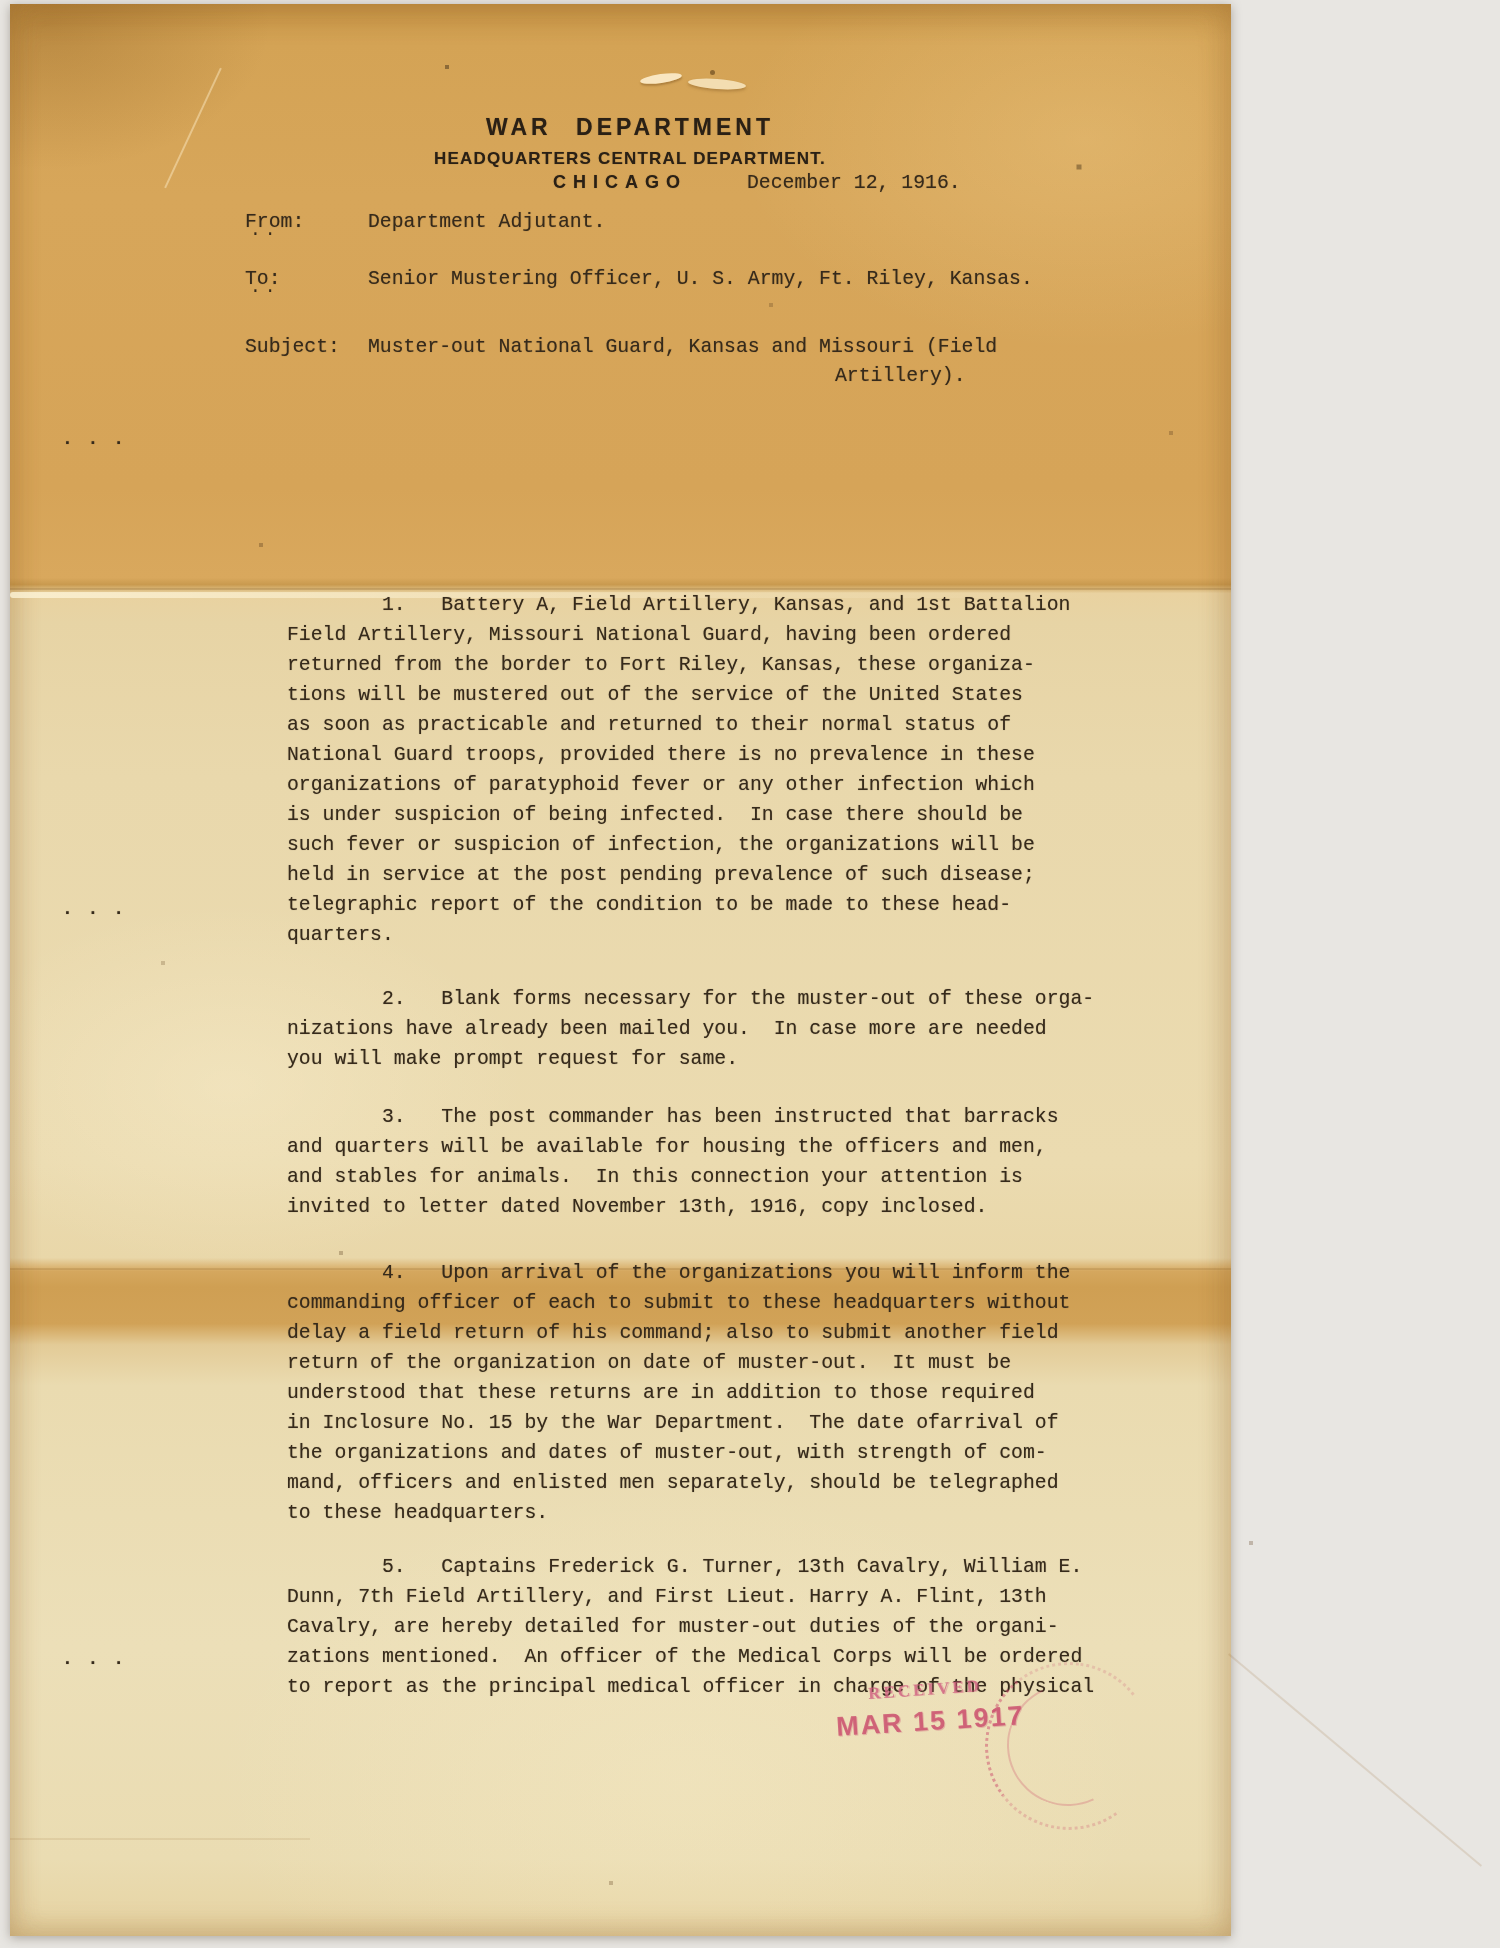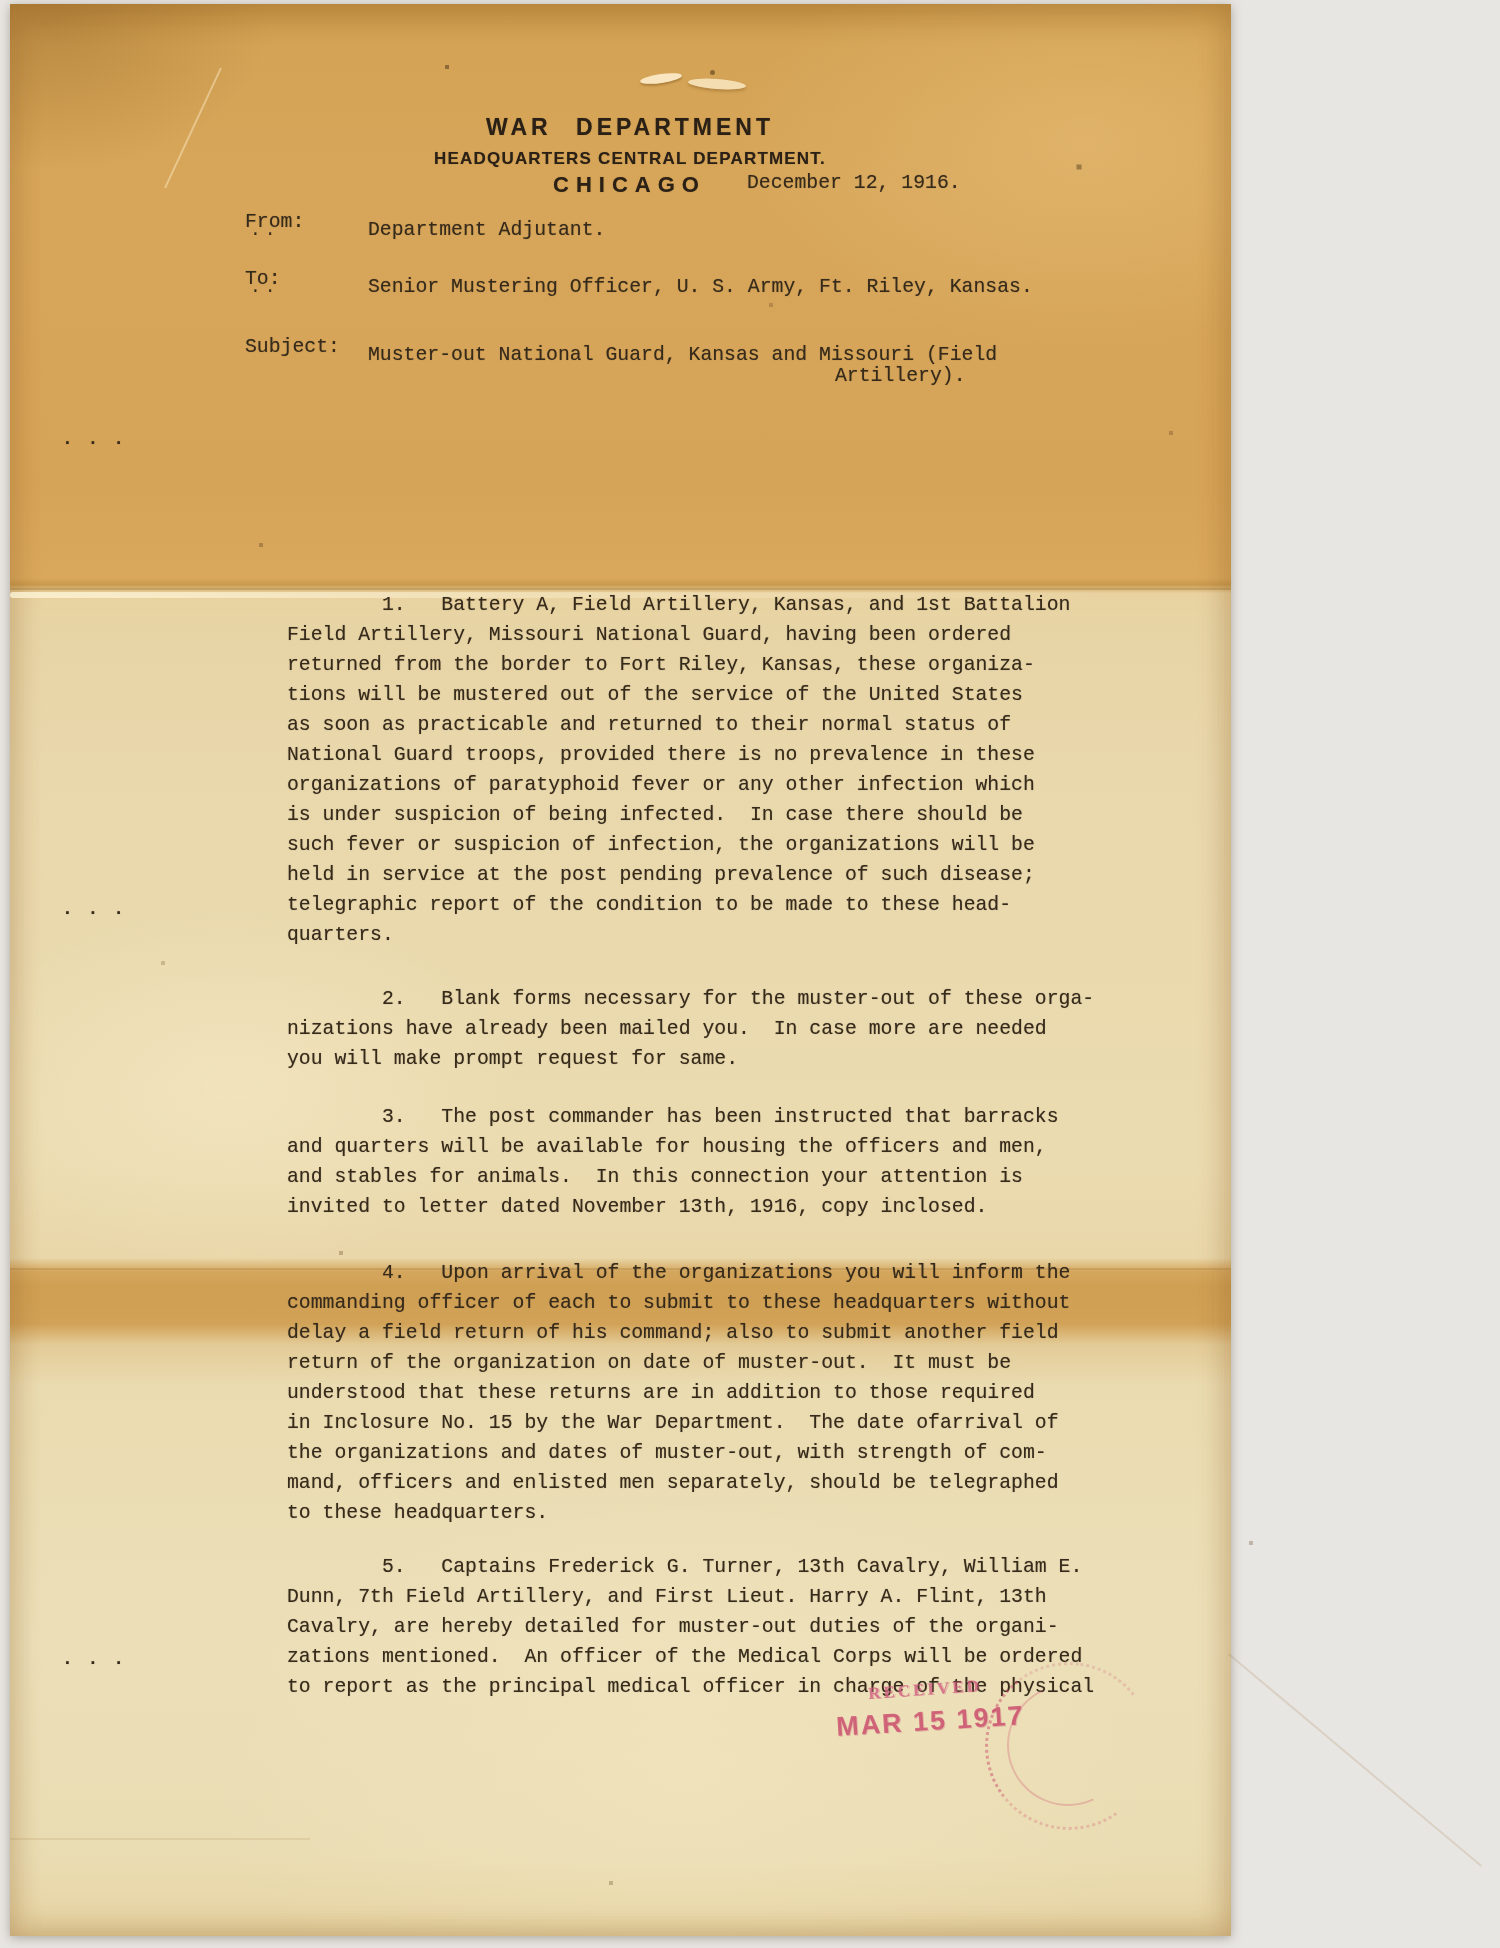--- a/index.html
+++ b/index.html
@@ -32,24 +32,24 @@
     text-shadow:0 0 1px rgba(54,42,27,0.45);
     white-space:pre;
   }
   .print{
     position:absolute;color:#2a2015;font-weight:700;
     font-family:"Liberation Sans",sans-serif;text-align:center;
     text-shadow:0 0 1px rgba(42,32,21,0.4);
   }
   .lh-org{left:330px;top:110px;width:580px;font-size:23px;letter-spacing:4px;word-spacing:14px;}
   .lh-div{left:330px;top:145px;width:580px;font-size:17px;letter-spacing:1.2px;}
-  .lh-city{left:543px;top:168px;font-size:22px;letter-spacing:7px;text-align:left;}
+  .lh-city{left:543px;top:168px;font-size:18px;letter-spacing:7px;text-align:left;}
   .lh-date{left:737px;top:164px;}
   .f-label{left:235px;}
-  .f-value{left:358px;margin-top:8px;}
+  .f-value{left:358px;}
   .dots{position:absolute;left:240px;color:#362a1b;font-family:"Liberation Mono",monospace;font-size:18px;letter-spacing:4px;}
   .margin-mark{left:52px;font-size:18px;letter-spacing:2px;font-weight:700;}
   .par{left:235px;margin-left:42px;}
   .crease-hl{
     position:absolute;left:0;top:588px;width:100%;height:6px;border-radius:3px;
     background:linear-gradient(90deg, rgba(255,247,220,0.75), rgba(255,247,220,0.25) 55%, rgba(255,247,220,0) 90%);
   }
   .crease-dark{position:absolute;left:0;top:584px;width:100%;height:2px;background:rgba(125,82,28,0.22);}
   .crease-dark2{position:absolute;left:0;top:1264px;width:100%;height:2px;background:rgba(130,88,34,0.18);}
   .crease-tl{position:absolute;left:182px;top:58px;width:2px;height:132px;background:rgba(255,240,205,0.45);transform:rotate(25deg);}

